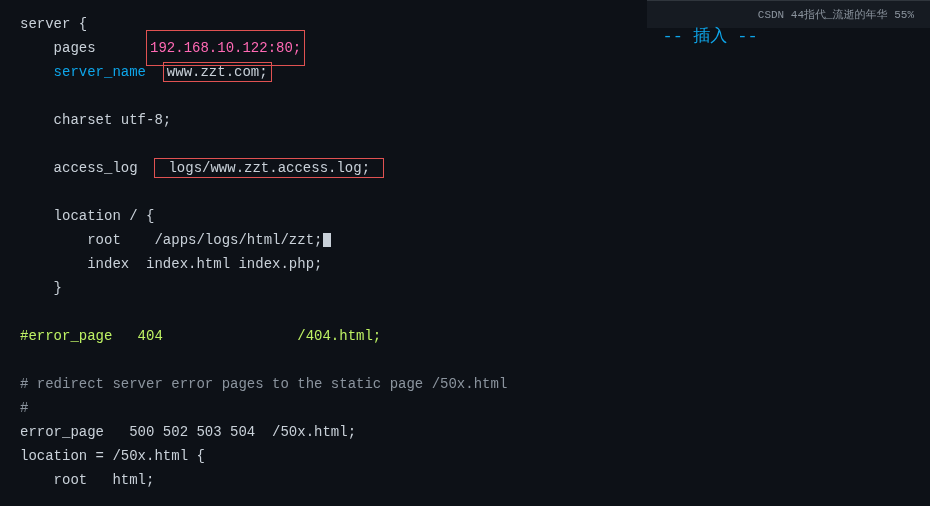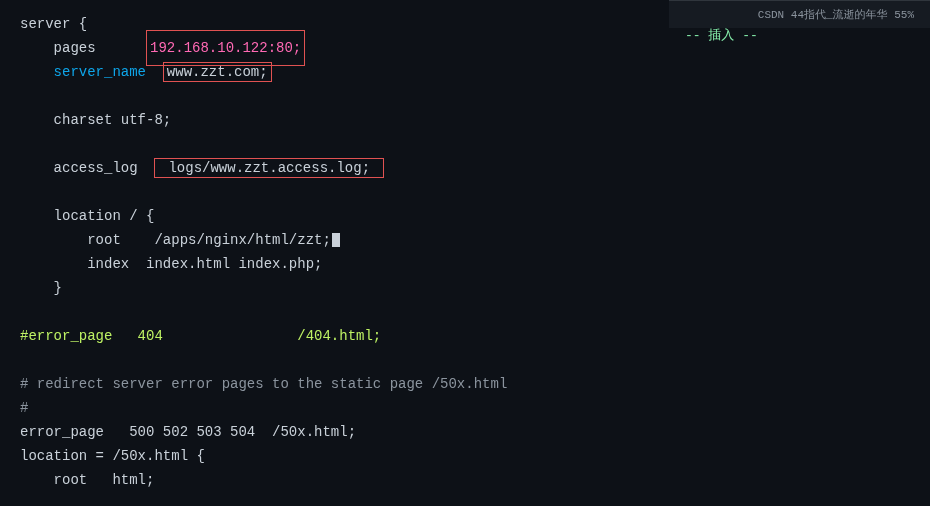--- a/index.html
+++ b/index.html
@@ -43,22 +43,22 @@
       height: 28px;
       background-color: #161b22;
       display: flex;
       align-items: center;
       padding: 0 16px;
       border-top: 1px solid #30363d;
       justify-content: space-between;
     }
 
     .status-left {
-      color: #86efac;
-      font-size: 13px;
+      color: #0ea5e9;
+      font-size: 17px;
       margin-top: 41px;
     }
 
     .status-right {
       color: #8b949e;
       font-size: 11px;
     }
   </style>
 </head>
 <body>
@@ -77,21 +77,21 @@
     <div class="code-line"><span style="color:#c9d1d9;">    charset utf-8;</span></div>
 
     <div class="code-line">&nbsp;</div>
 
     <div class="code-line"><span style="color:#c9d1d9;">    access_log  </span><span style="border:1.5px solid #e05252; padding:1px 13px; display:inline; color:#c9d1d9;">logs/www.zzt.access.log;</span></div>
 
     <div class="code-line">&nbsp;</div>
 
     <div class="code-line"><span style="color:#c9d1d9;">    location / {</span></div>
 
-    <div class="code-line"><span style="color:#c9d1d9;">        root    /apps/nginx/html/zzt;</span><span style="display:inline-block; width:8px; height:14px; background-color:#c9d1d9; vertical-align:middle; margin-left:1px;"></span></div>
+    <div class="code-line"><span style="color:#c9d1d9;">        root    /apps/logs/html/zzt;</span><span style="display:inline-block; width:8px; height:14px; background-color:#c9d1d9; vertical-align:middle; margin-left:1px;"></span></div>
 
     <div class="code-line"><span style="color:#c9d1d9;">        index  index.html index.php;</span></div>
 
     <div class="code-line"><span style="color:#c9d1d9;">    }</span></div>
 
     <div class="code-line">&nbsp;</div>
 
     <div class="code-line"><span style="color:#bef264;">#error_page   404                /404.html;</span></div>
 
     <div class="code-line">&nbsp;</div>

